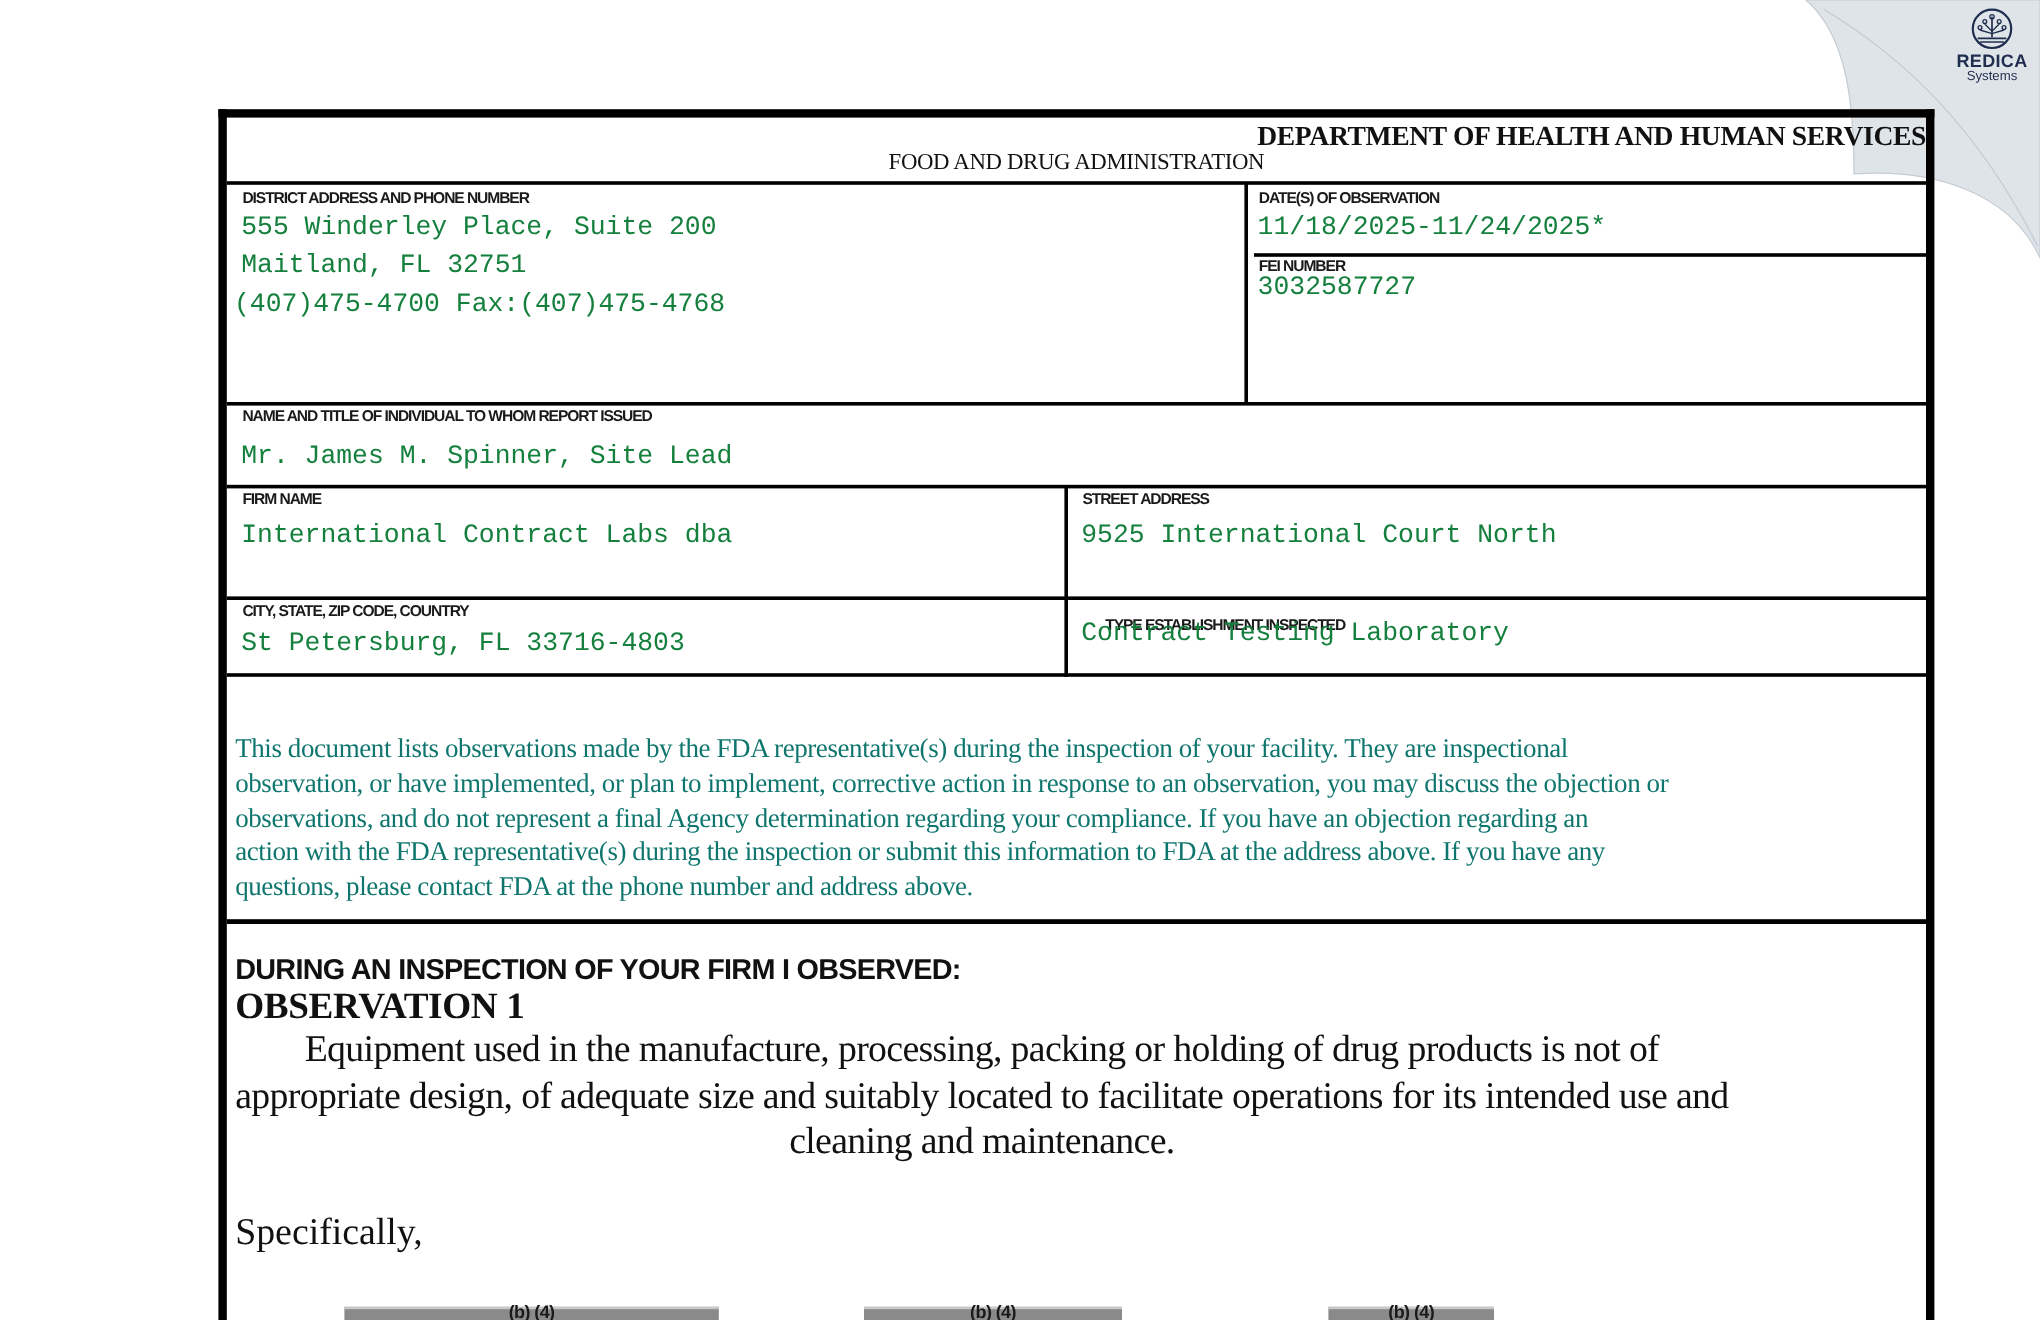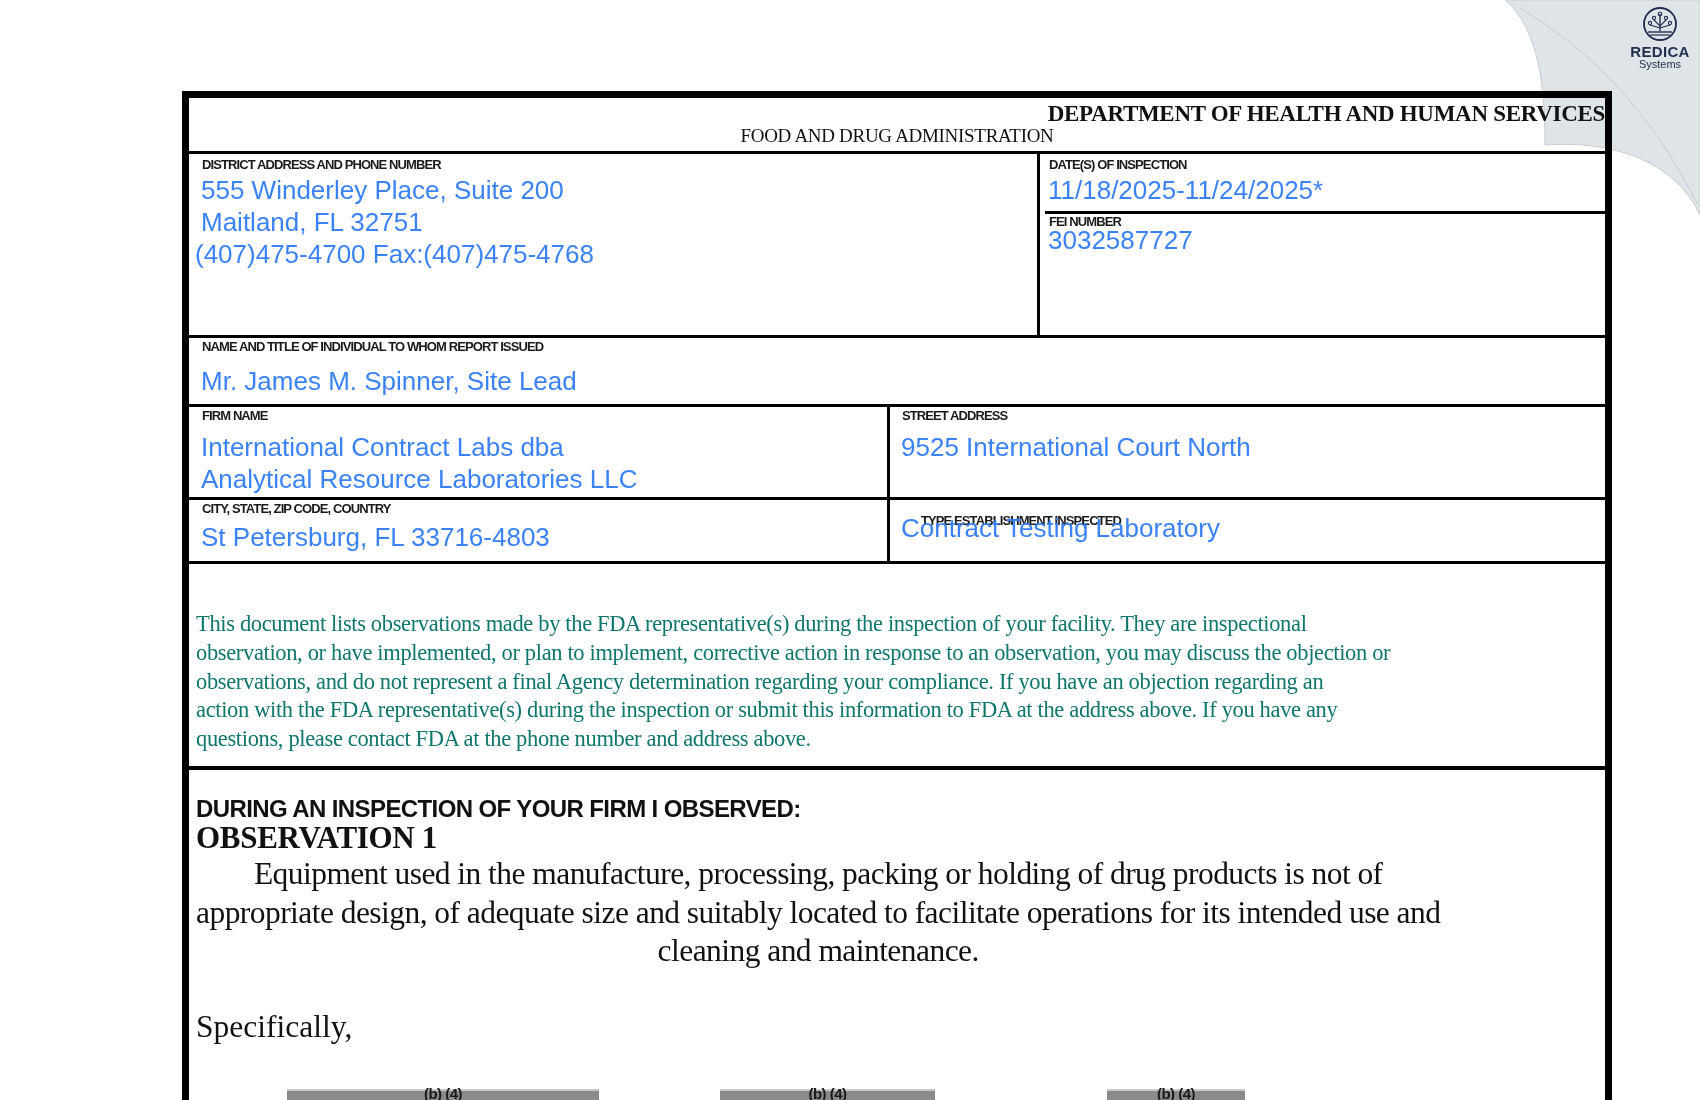--- a/index.html
+++ b/index.html
@@ -25,22 +25,22 @@
       position: absolute; left: 0; right: 0; top: 28px; text-align: center;
       font-family: "Liberation Serif", serif; font-size: 19px; line-height: 20px;
       letter-spacing: -0.3px; color: #111;
     }
     .lbl {
       position: absolute; font-family: "Liberation Sans", sans-serif;
       font-size: 13px; font-weight: bold; letter-spacing: -0.9px;
       color: #1a1a1a; line-height: 14px; white-space: nowrap;
     }
     .mono {
-      position: absolute; font-family: Liberation Sans, sans-serif;
-      font-size: 26px; line-height: 32px; color: #3b82f6; white-space: nowrap;
+      position: absolute; font-family: Liberation Mono, monospace;
+      font-size: 22px; line-height: 32px; color: #15803d; white-space: nowrap;
     }
     .para {
       position: absolute; left: 7px; width: 1410px;
       font-family: "Liberation Serif", serif; font-size: 22.5px; line-height: 28.8px;
       color: #0f766e; letter-spacing: -0.35px; margin-top: 18px;
     }
     .para span { display: block; white-space: nowrap; }
     .during {
       position: absolute; left: 7px; top: 697px;
       font-family: "Liberation Sans", sans-serif; font-weight: bold; font-size: 24px;
@@ -130,31 +130,30 @@
   <div class="hline" style="top:113px;height:3px;left:856px;"></div>
 
   <div class="vline" style="left:848px;top:55px;height:184px;"></div>
   <div class="vline" style="left:698px;top:308px;height:158px;"></div>
 
   <div class="lbl" style="left:13px;top:60px;">DISTRICT ADDRESS AND PHONE NUMBER</div>
   <div class="mono" style="left:12px;top:76px;">555 Winderley Place, Suite 200</div>
   <div class="mono" style="left:12px;top:108px;">Maitland, FL 32751</div>
   <div class="mono" style="left:6px;top:140px;">(407)475-4700 Fax:(407)475-4768</div>
 
-  <div class="lbl" style="left:860px;top:60px;">DATE(S) OF INSPECTION</div>
+  <div class="lbl" style="left:860px;top:60px;">DATE(S) OF OBSERVATION</div>
   <div class="mono" style="left:859px;top:76px;">11/18/2025-11/24/2025*</div>
   <div class="lbl" style="left:860px;top:117px;">FEI NUMBER</div>
   <div class="mono" style="left:859px;top:126px;">3032587727</div>
 
   <div class="lbl" style="left:13px;top:242px;">NAME AND TITLE OF INDIVIDUAL TO WHOM REPORT ISSUED</div>
   <div class="mono" style="left:12px;top:267px;">Mr. James M. Spinner, Site Lead</div>
 
   <div class="lbl" style="left:13px;top:311px;">FIRM NAME</div>
   <div class="mono" style="left:12px;top:333px;">International Contract Labs dba</div>
-  <div class="mono" style="left:12px;top:365px;">Analytical Resource Laboratories LLC</div>
   <div class="lbl" style="left:713px;top:311px;">STREET ADDRESS</div>
   <div class="mono" style="left:712px;top:333px;">9525 International Court North</div>
 
   <div class="lbl" style="left:13px;top:404px;">CITY, STATE, ZIP CODE, COUNTRY</div>
   <div class="mono" style="left:12px;top:423px;">St Petersburg, FL 33716-4803</div>
   <div class="lbl" style="left:732px;top:404px;margin-top:12px;">TYPE ESTABLISHMENT INSPECTED</div>
   <div class="mono" style="left:712px;top:414px;">Contract Testing Laboratory</div>
 
   <div class="para" style="top:494px;">
     <span>This document lists observations made by the FDA representative(s) during the inspection of your facility. They are inspectional</span>

